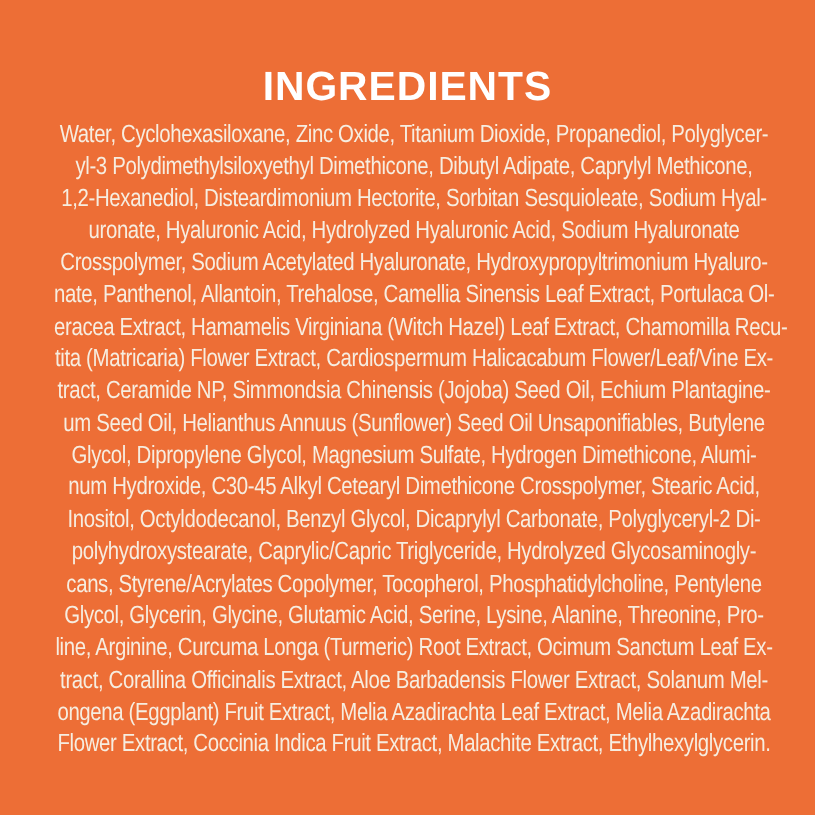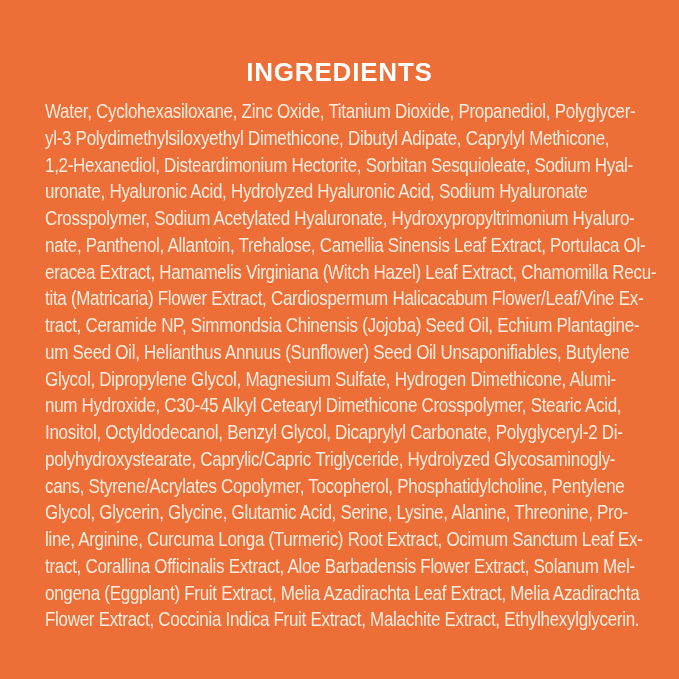--- a/index.html
+++ b/index.html
@@ -19,30 +19,31 @@
     inset: 0;
   }
   .title {
     position: absolute;
     top: 59px;
     left: 0;
     width: 679px;
     margin: 0;
     text-align: center;
     color: #FFFFFF;
-    font-size: 26px;
+    font-size: 34px;
     line-height: 26px;
     font-weight: 700;
     letter-spacing: 0.8px;
   }
   .ingredients-body {
     position: absolute;
     top: 99px;
     left: 45px;
     width: 600px;
+    text-align: center;
   }
   .ingredients-line {
     color: #F6EDE0;
     font-size: 17px;
     letter-spacing: -0.3px;
     line-height: 26.75px;
     height: 26.75px;
     white-space: nowrap;
     transform: scaleY(1.22);
     transform-origin: 0 50%;

